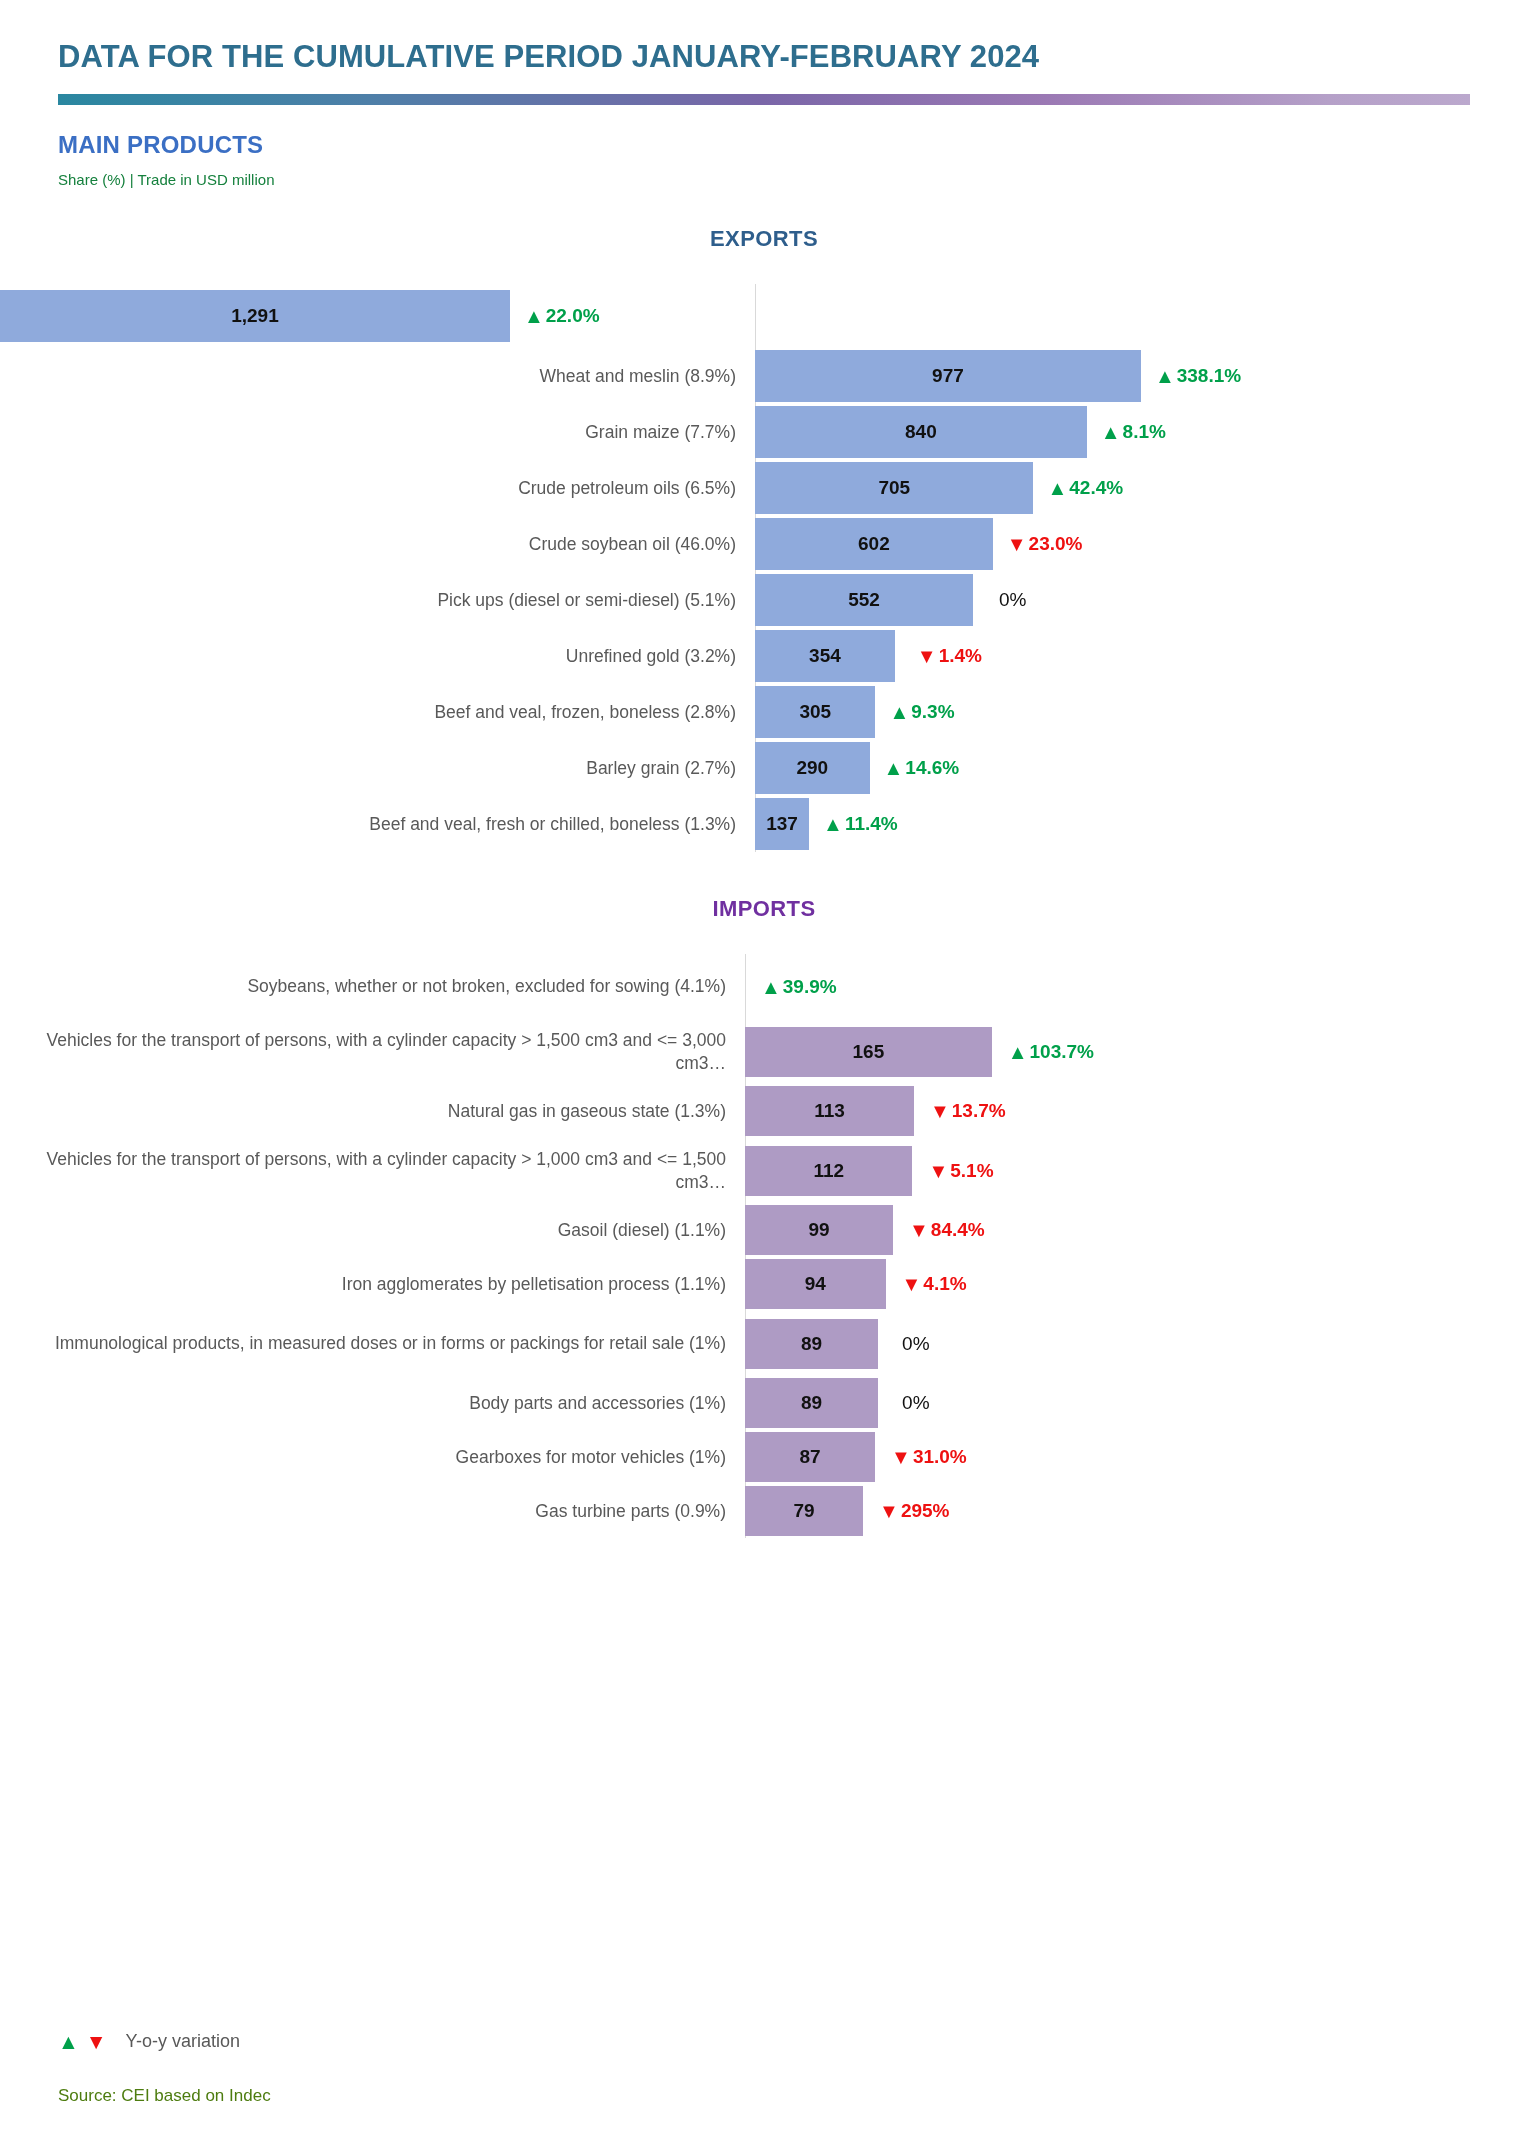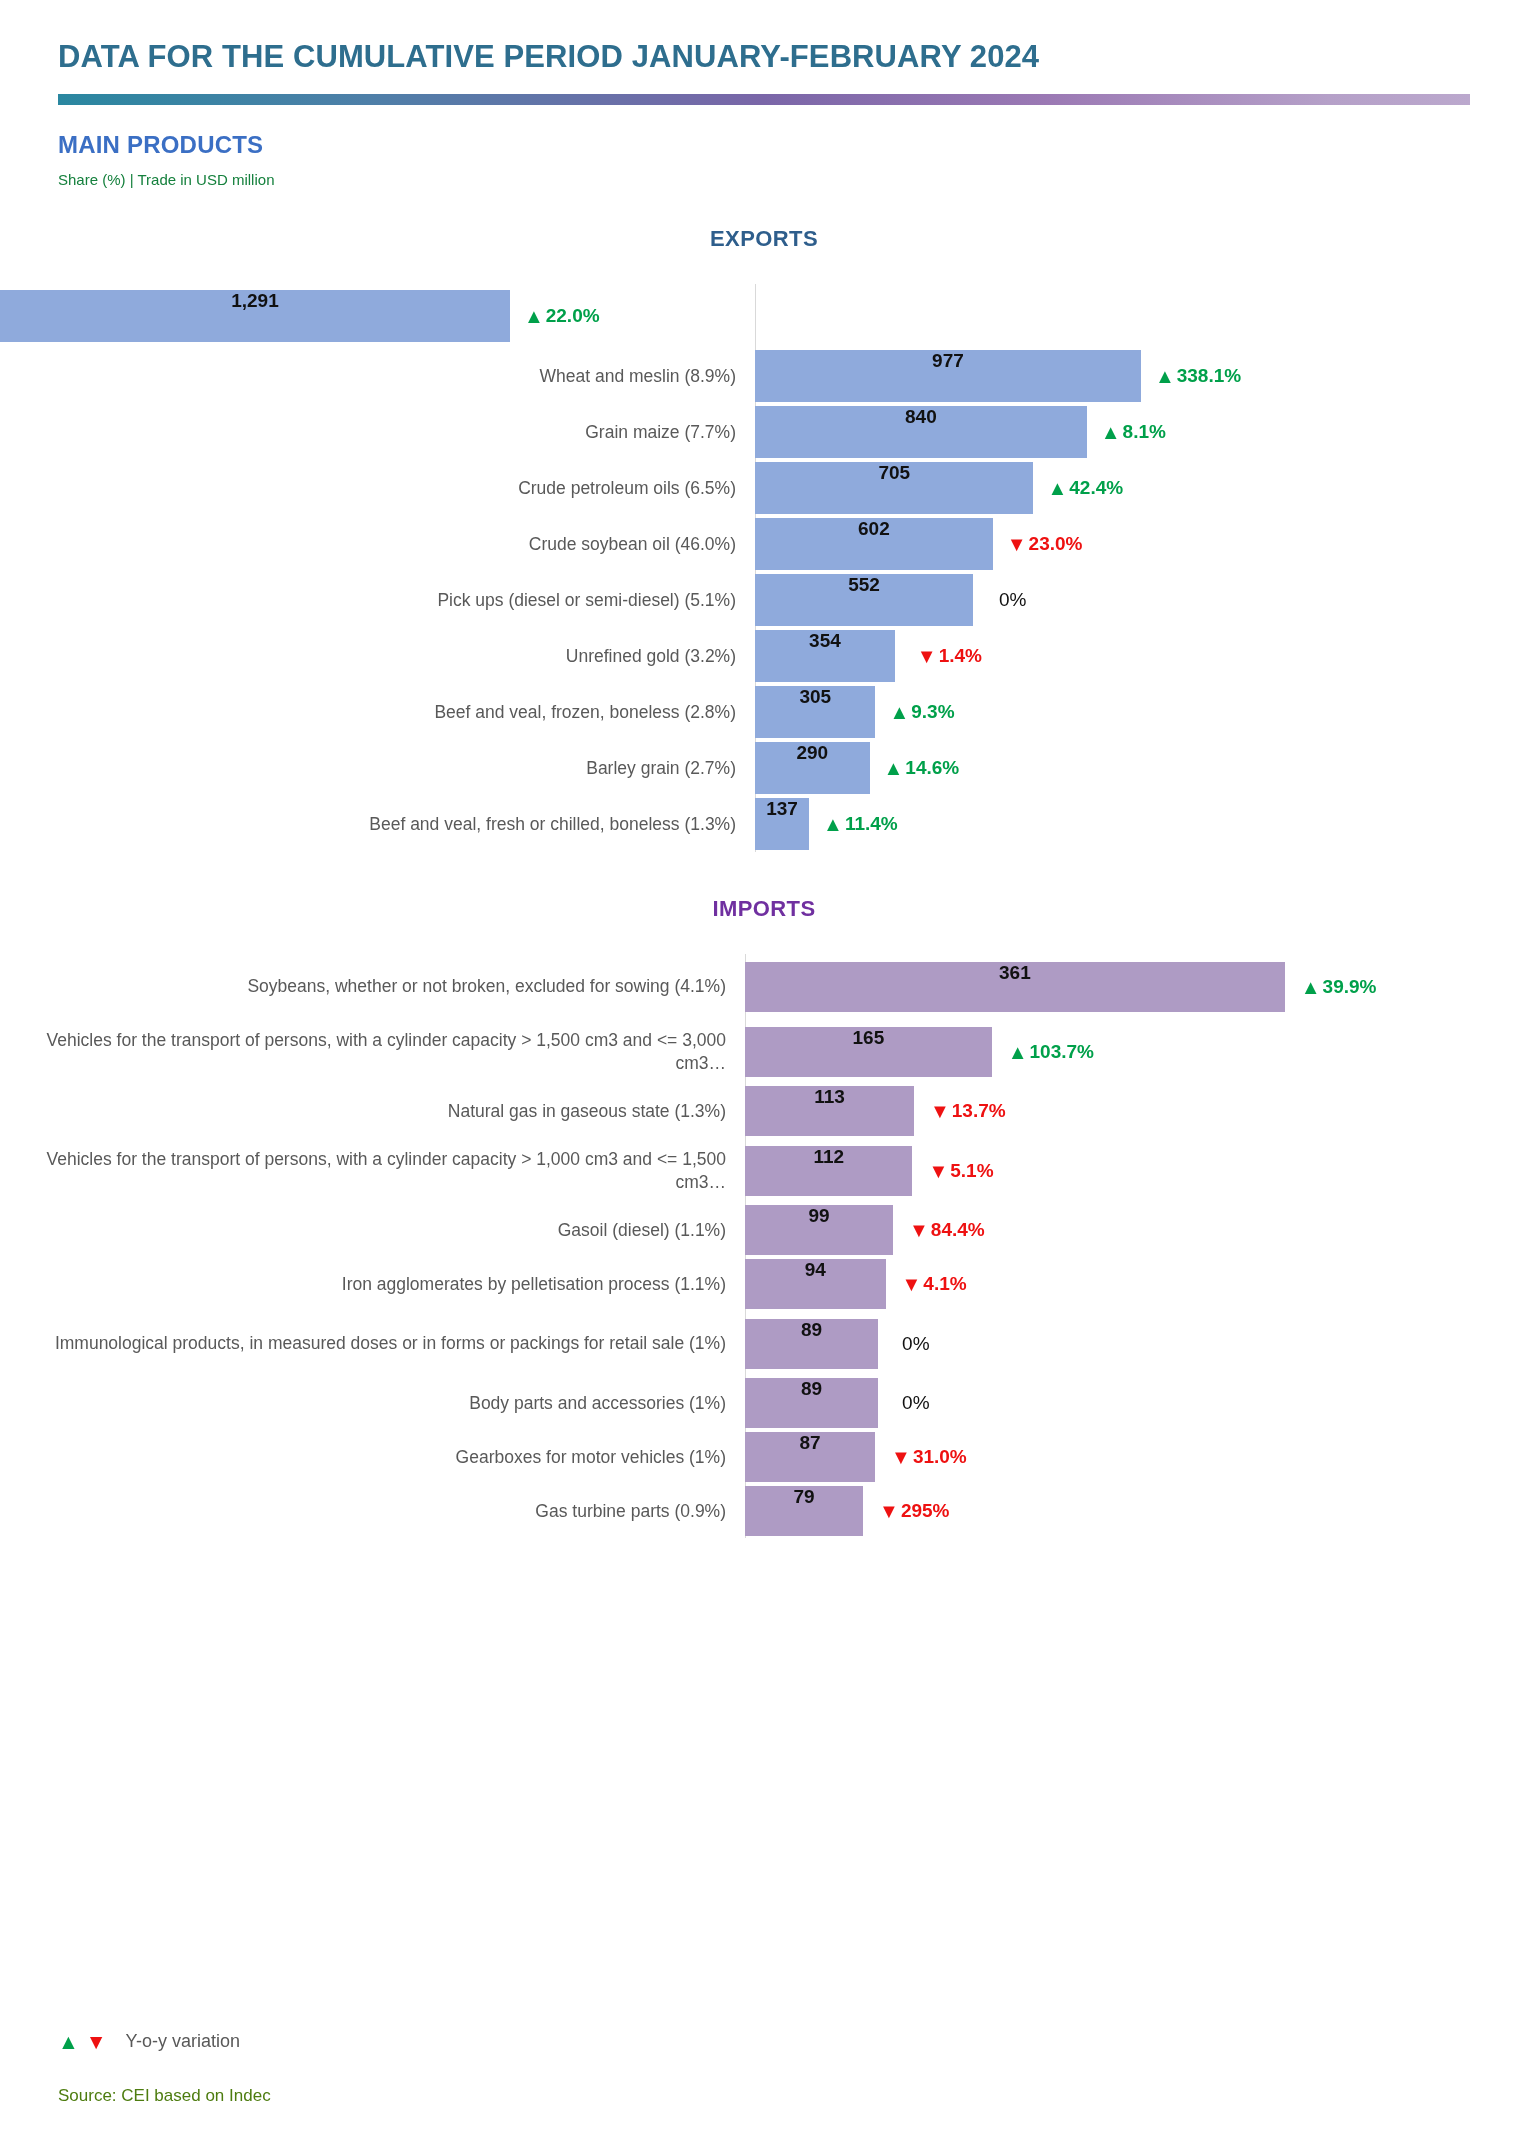--- a/index.html
+++ b/index.html
@@ -93,20 +93,21 @@
     position: relative;
     flex: 1;
     height: 100%;
     display: flex;
     align-items: center;
   }
 
   .bar {
     height: 100%;
     display: flex;
+    align-items: center;
     justify-content: center;
     box-sizing: border-box;
   }
   #exports-chart .bar { background: #8FAADC; }
   #imports-chart  .bar { background: #AE9BC4; }
 
   .bar-value {
     font-size: 19px;
     font-weight: bold;
     color: #111111;
@@ -285,23 +286,20 @@
     </div>
 </div>
 
 <div id="imports-heading" class="chart-heading">IMPORTS</div>
 <div id="imports-chart" class="chart">
   <div id="imports-axis" class="axis-line" style="height: 584px;"></div>
   <div id="imports-rows">
       <div class="row" style="height: 65px;">
         <div class="row-label">Soybeans, whether or not broken, excluded for sowing (4.1%)</div>
         <div class="bar-wrap">
-          <div class="bar" style="width: 539.781px; height: 50px;">
-            <span class="bar-value">361</span>
-          </div>
           <span class="variation var-up" style="margin-left: 16px;">
             <span class="tri">▲</span>
             <span>39.9%</span>
           </span>
         </div>
       </div>
       <div class="row" style="height: 65px;">
         <div class="row-label">Vehicles for the transport of persons, with a cylinder capacity &gt; 1,500 cm3 and &lt;= 3,000 cm3…</div>
         <div class="bar-wrap">
           <div class="bar" style="width: 246.714px; height: 50px;">

